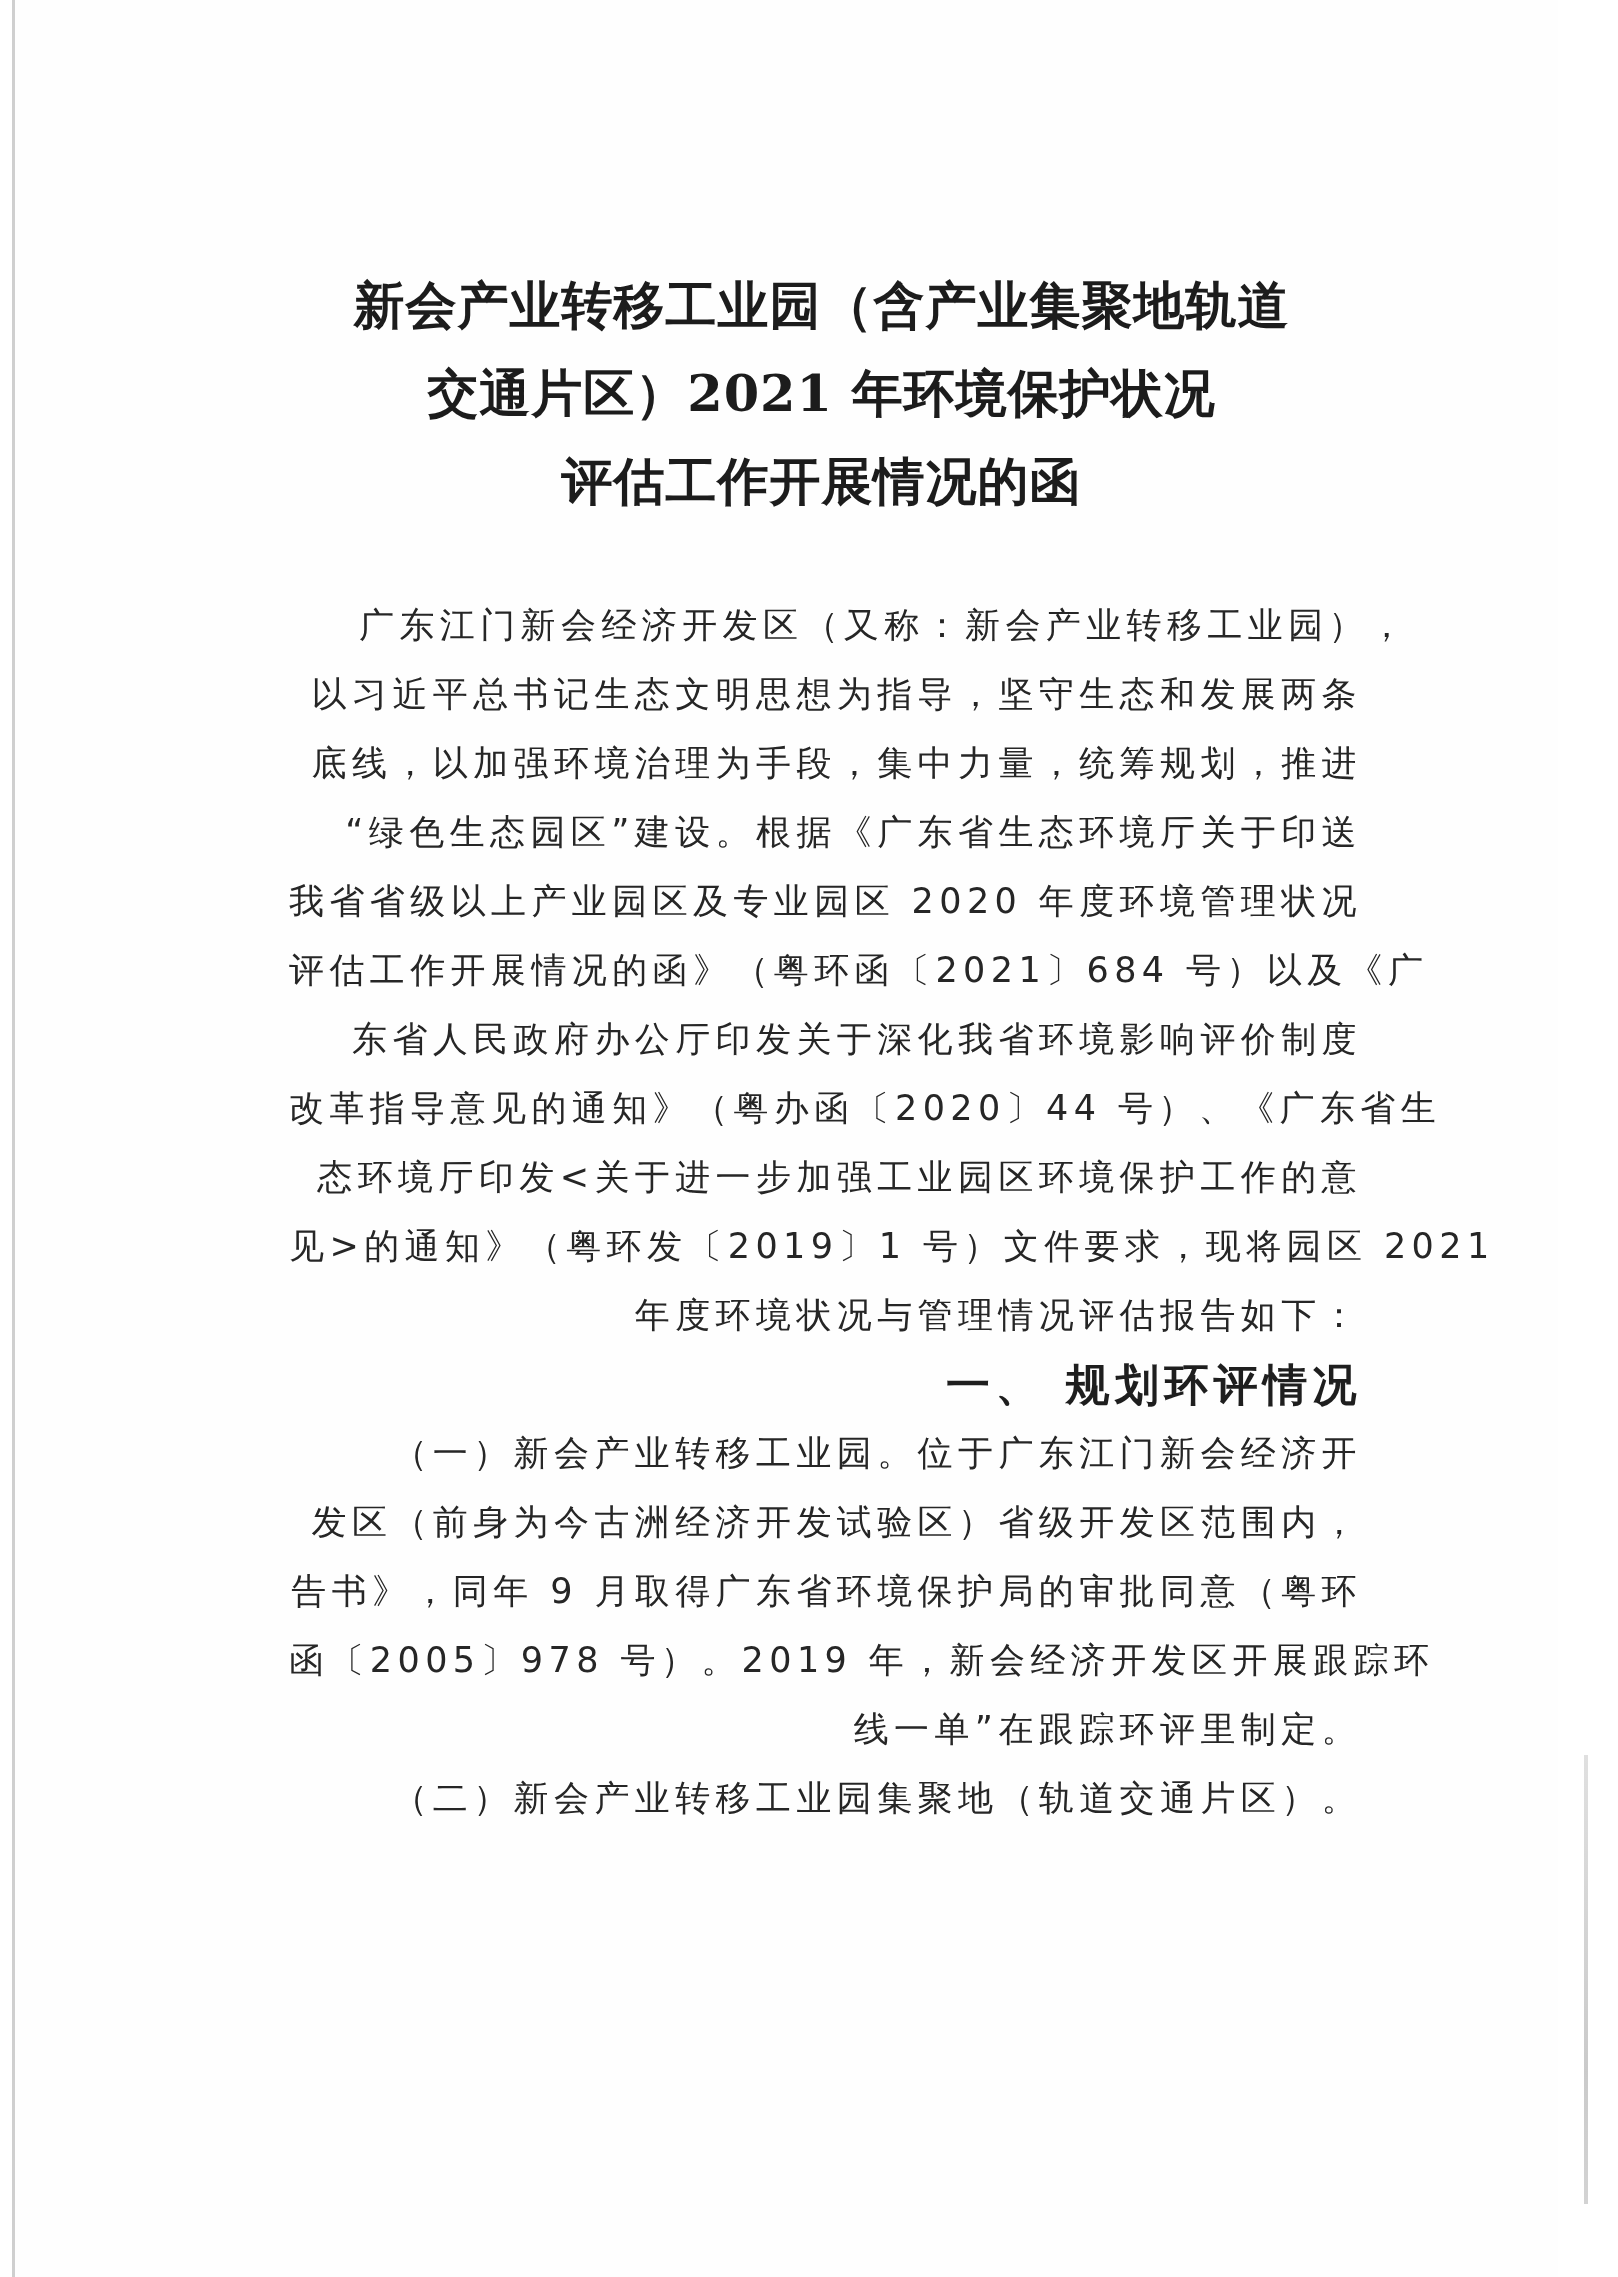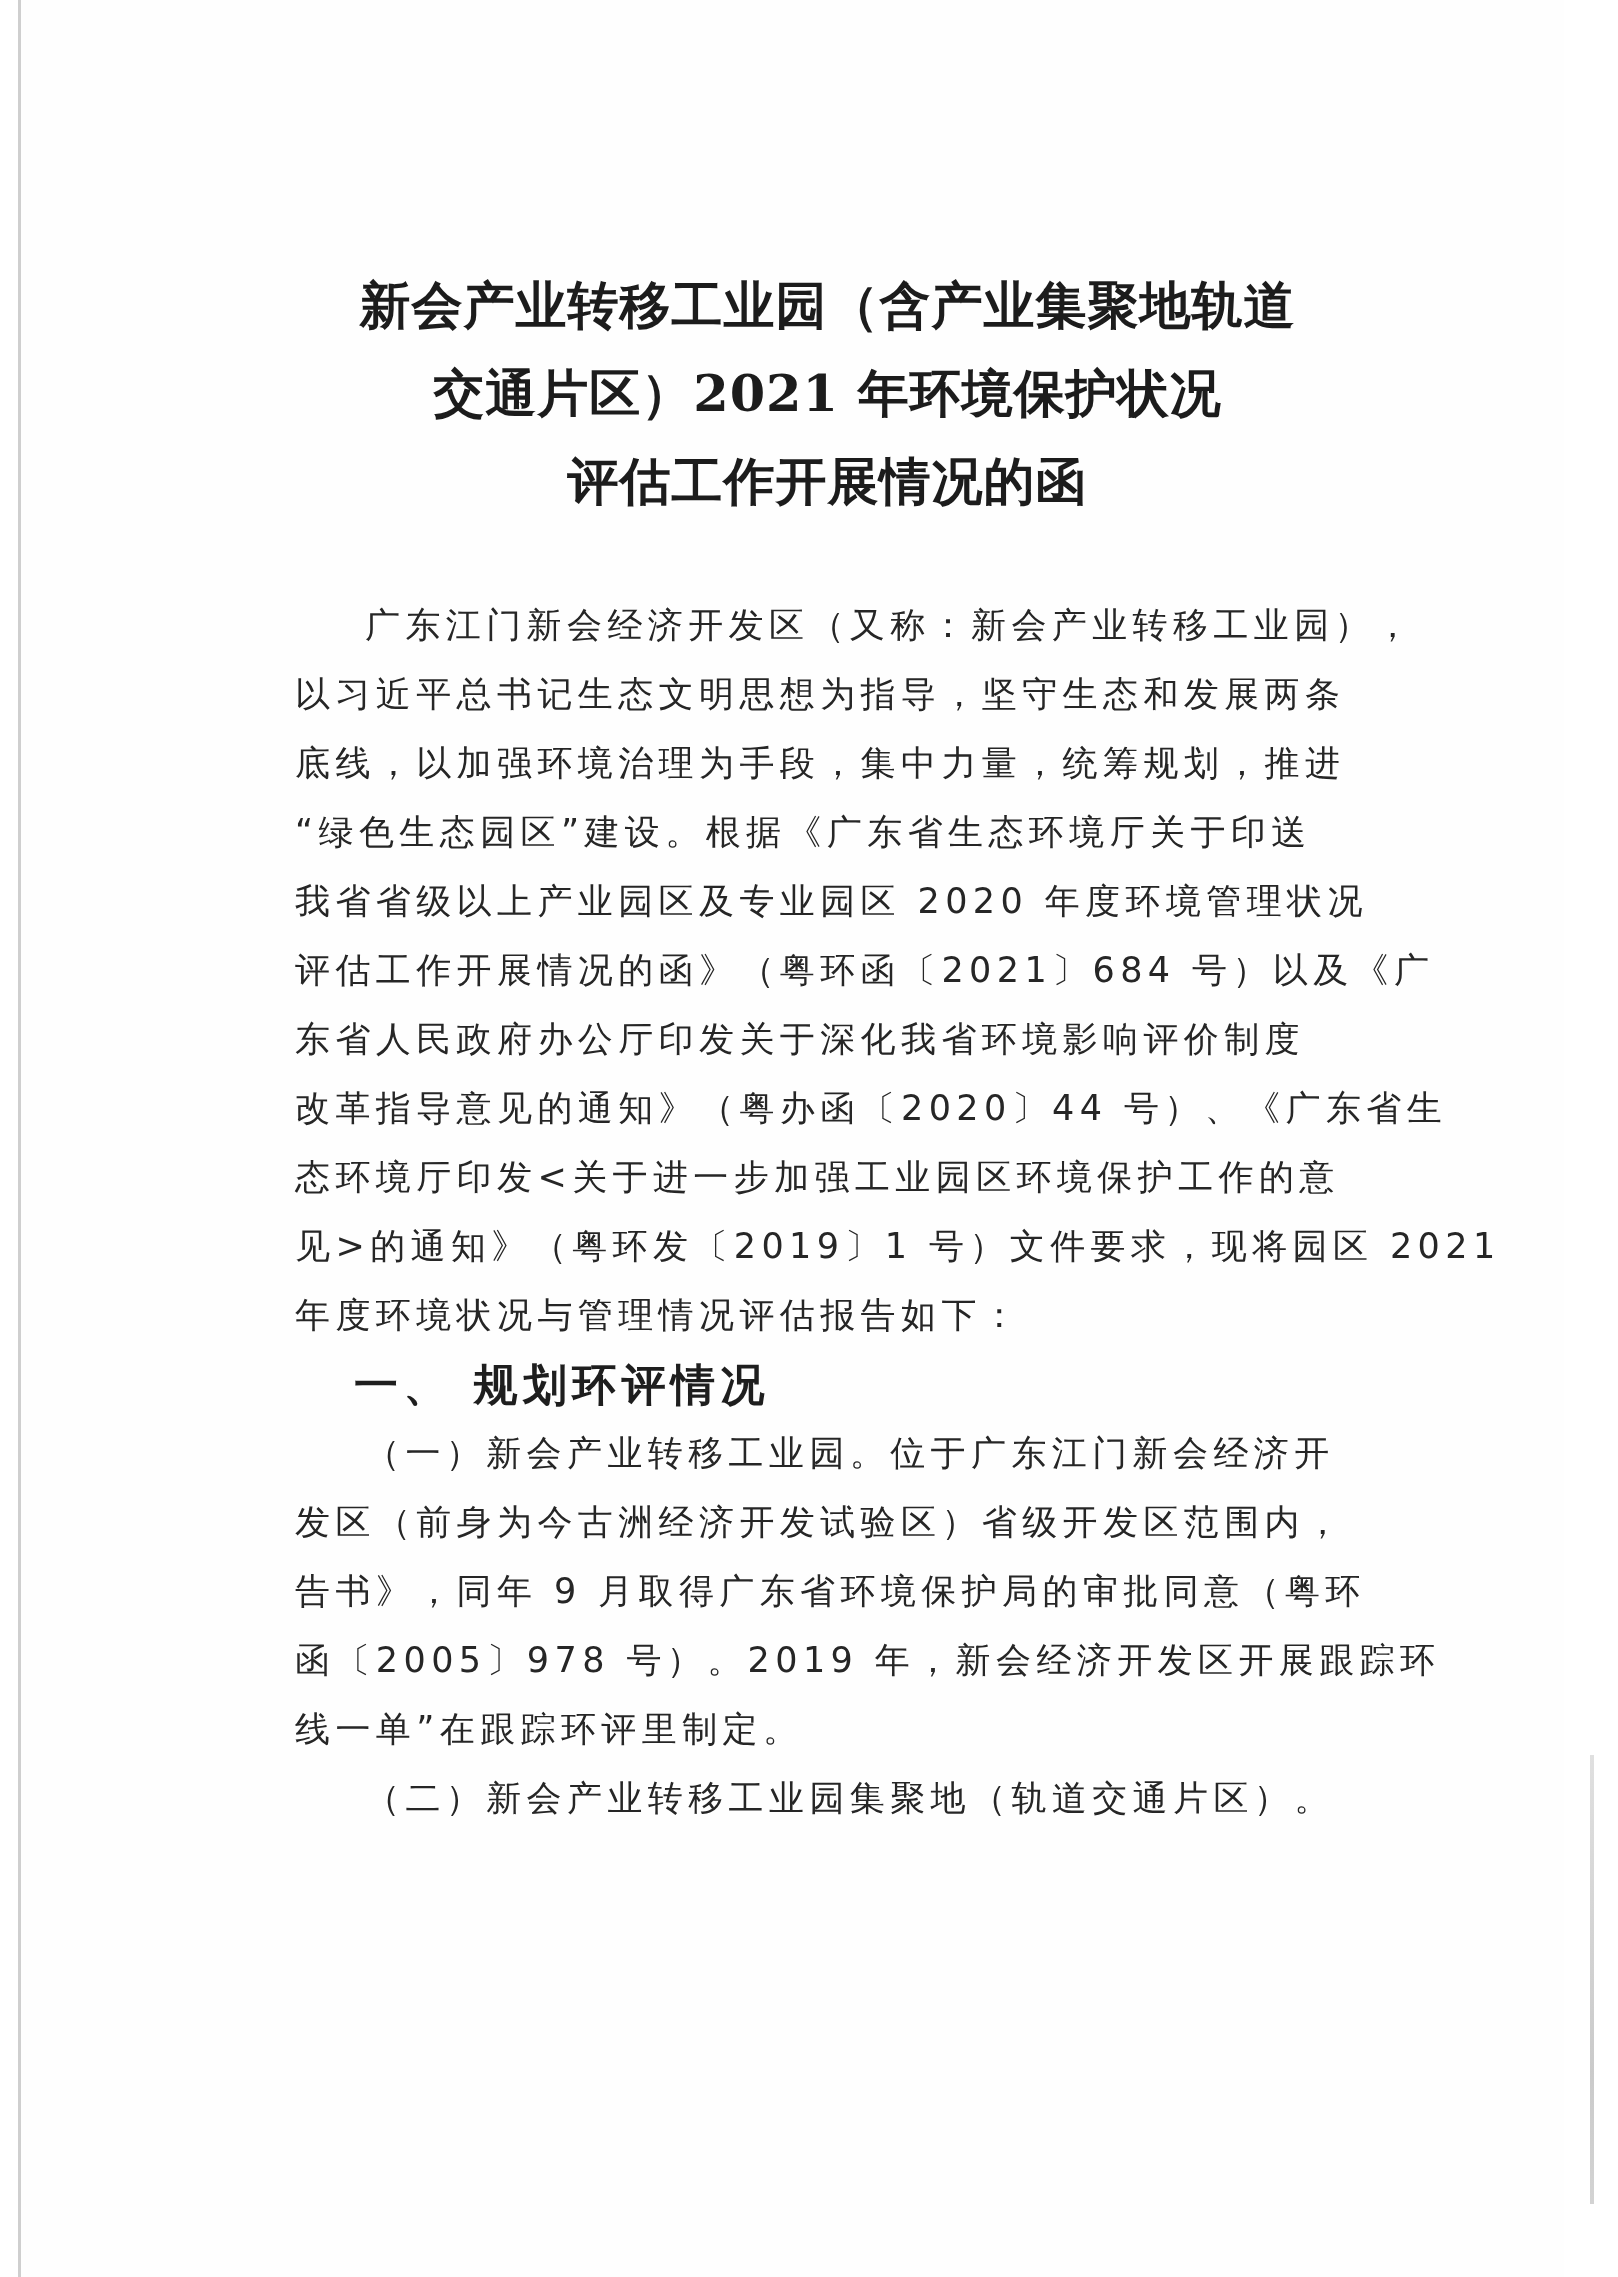--- a/index.html
+++ b/index.html
@@ -10,21 +10,21 @@
   body {
     width: 1619px;
     height: 2277px;
     position: relative;
     overflow: hidden;
     font-family: "DejaVu Serif", "Liberation Serif", serif;
     color: #1a1a1a;
   }
   .page {
     position: absolute;
-    left: 18px; top: 0;
+    left: 12px; top: 0;
     width: 1546px; height: 2277px;
     background: #fefefe;
   }
   .scan-edge-left {
     position: absolute;
     left: 0; top: 0;
     width: 2.9px; height: 2277px;
     background: #cfcfcf;
   }
   .scan-edge-right {
@@ -54,20 +54,21 @@
     font-family: "DejaVu Sans", "Liberation Sans", sans-serif;
     font-size: 35px;
     line-height: 69px;
     color: #262626;
     letter-spacing: 5.4px;
   }
   .body .line {
     display: block;
     white-space: nowrap;
     height: 69px;
+    text-align: right;
   }
   .body .indent { padding-left: 70px; }
   .body .heading {
     font-weight: bold;
     padding-left: 59px;
     font-size: 44px;
     color: #1e1e1e;
   }
 </style>
 </head>

